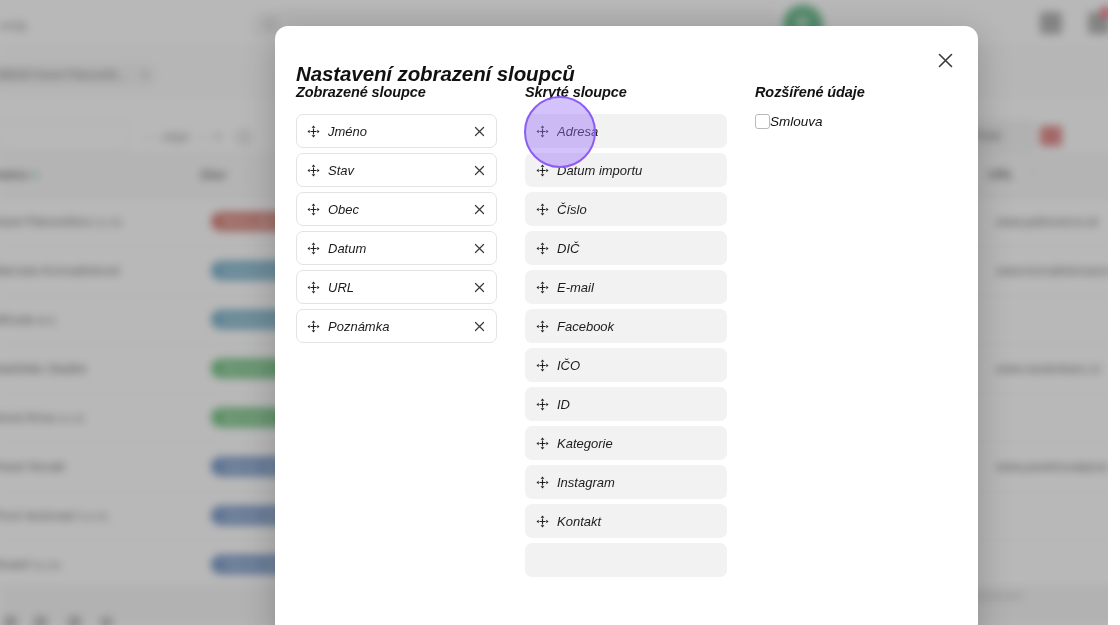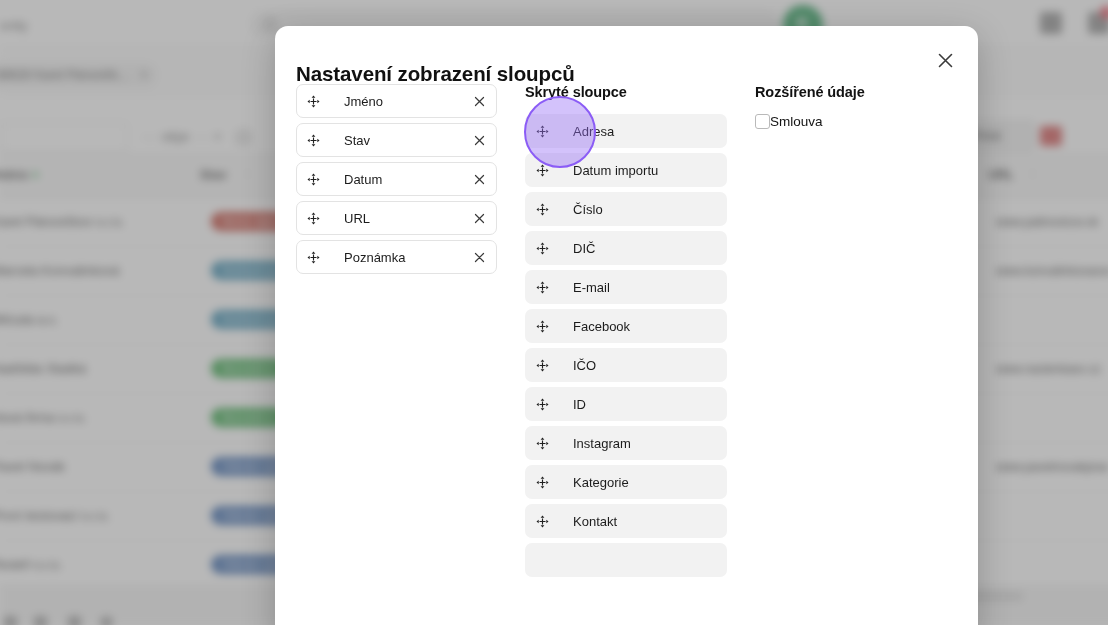--- a/index.html
+++ b/index.html
@@ -10,20 +10,21 @@
     overflow: hidden;
     font-family: "Liberation Sans", sans-serif;
     background: #ffffff;
   }
 
   #root {
     position: relative;
     width: 1108px;
     height: 625px;
     overflow: hidden;
+    font-style: italic;
   }
 
   
   #bg-app {
     position: absolute;
     inset: 0;
     filter: blur(4.2px);
     background: #ffffff;
   }
 
@@ -347,21 +348,20 @@
     margin-right: 8px;
     color: #1f1f1f;
     display: block;
   }
   .drag-icon svg { display: block; }
 
   .item-label {
     flex: 1 1 auto;
     white-space: nowrap;
     overflow: hidden;
-    margin-left: 16px;
   }
 
   .remove-btn {
     flex: 0 0 auto;
     width: 16px; height: 16px;
     border: none;
     background: transparent;
     cursor: pointer;
     color: #3a3a3a;
     display: flex;
@@ -487,20 +487,21 @@
 
     <button class="modal-close" aria-label="close">
       <svg width="19" height="19" viewBox="0 0 19 19" fill="none" stroke="currentColor" stroke-width="1.6" stroke-linecap="round">
         <path d="M3.5 3.5 L15.5 15.5 M15.5 3.5 L3.5 15.5"></path>
       </svg>
     </button>
 
     <div class="columns-wrap">
 
       <div class="col visible-col">
+        <div class="col-heading">Zobrazené sloupce</div>
         <ul class="item-list" id="visible-list">
             <li class="col-item shown">
               <span class="drag-icon">
                 <svg width="13" height="13" viewBox="0 0 16 16" fill="currentColor">
                   <path d="M8 0.6 L10.3 3.3 H5.7 Z M8 15.4 L5.7 12.7 H10.3 Z M0.6 8 L3.3 5.7 V10.3 Z M15.4 8 L12.7 10.3 V5.7 Z M7.3 4.3 h1.4 v7.4 h-1.4 Z M4.3 7.3 h7.4 v1.4 h-7.4 Z"></path>
                 </svg>
               </span>
               <span class="item-label">Jméno</span>
               <button class="remove-btn">
                 <svg width="11" height="11" viewBox="0 0 12 12" fill="none" stroke="currentColor" stroke-width="1.3" stroke-linecap="round">
@@ -520,20 +521,33 @@
                   <path d="M1.6 1.6 L10.4 10.4 M10.4 1.6 L1.6 10.4"></path>
                 </svg>
               </button>
             </li>
             <li class="col-item shown">
               <span class="drag-icon">
                 <svg width="13" height="13" viewBox="0 0 16 16" fill="currentColor">
                   <path d="M8 0.6 L10.3 3.3 H5.7 Z M8 15.4 L5.7 12.7 H10.3 Z M0.6 8 L3.3 5.7 V10.3 Z M15.4 8 L12.7 10.3 V5.7 Z M7.3 4.3 h1.4 v7.4 h-1.4 Z M4.3 7.3 h7.4 v1.4 h-7.4 Z"></path>
                 </svg>
               </span>
+              <span class="item-label">Obec</span>
+              <button class="remove-btn">
+                <svg width="11" height="11" viewBox="0 0 12 12" fill="none" stroke="currentColor" stroke-width="1.3" stroke-linecap="round">
+                  <path d="M1.6 1.6 L10.4 10.4 M10.4 1.6 L1.6 10.4"></path>
+                </svg>
+              </button>
+            </li>
+            <li class="col-item shown">
+              <span class="drag-icon">
+                <svg width="13" height="13" viewBox="0 0 16 16" fill="currentColor">
+                  <path d="M8 0.6 L10.3 3.3 H5.7 Z M8 15.4 L5.7 12.7 H10.3 Z M0.6 8 L3.3 5.7 V10.3 Z M15.4 8 L12.7 10.3 V5.7 Z M7.3 4.3 h1.4 v7.4 h-1.4 Z M4.3 7.3 h7.4 v1.4 h-7.4 Z"></path>
+                </svg>
+              </span>
               <span class="item-label">Datum</span>
               <button class="remove-btn">
                 <svg width="11" height="11" viewBox="0 0 12 12" fill="none" stroke="currentColor" stroke-width="1.3" stroke-linecap="round">
                   <path d="M1.6 1.6 L10.4 10.4 M10.4 1.6 L1.6 10.4"></path>
                 </svg>
               </button>
             </li>
             <li class="col-item shown">
               <span class="drag-icon">
                 <svg width="13" height="13" viewBox="0 0 16 16" fill="currentColor">
@@ -629,29 +643,29 @@
                 </svg>
               </span>
               <span class="item-label">ID</span>
             </li>
             <li class="col-item hidden-item">
               <span class="drag-icon">
                 <svg width="13" height="13" viewBox="0 0 16 16" fill="currentColor">
                   <path d="M8 0.6 L10.3 3.3 H5.7 Z M8 15.4 L5.7 12.7 H10.3 Z M0.6 8 L3.3 5.7 V10.3 Z M15.4 8 L12.7 10.3 V5.7 Z M7.3 4.3 h1.4 v7.4 h-1.4 Z M4.3 7.3 h7.4 v1.4 h-7.4 Z"></path>
                 </svg>
               </span>
+              <span class="item-label">Kategorie</span>
+            </li>
+            <li class="col-item hidden-item">
+              <span class="drag-icon">
+                <svg width="13" height="13" viewBox="0 0 16 16" fill="currentColor">
+                  <path d="M8 0.6 L10.3 3.3 H5.7 Z M8 15.4 L5.7 12.7 H10.3 Z M0.6 8 L3.3 5.7 V10.3 Z M15.4 8 L12.7 10.3 V5.7 Z M7.3 4.3 h1.4 v7.4 h-1.4 Z M4.3 7.3 h7.4 v1.4 h-7.4 Z"></path>
+                </svg>
+              </span>
               <span class="item-label">Instagram</span>
-            </li>
-            <li class="col-item hidden-item">
-              <span class="drag-icon">
-                <svg width="13" height="13" viewBox="0 0 16 16" fill="currentColor">
-                  <path d="M8 0.6 L10.3 3.3 H5.7 Z M8 15.4 L5.7 12.7 H10.3 Z M0.6 8 L3.3 5.7 V10.3 Z M15.4 8 L12.7 10.3 V5.7 Z M7.3 4.3 h1.4 v7.4 h-1.4 Z M4.3 7.3 h7.4 v1.4 h-7.4 Z"></path>
-                </svg>
-              </span>
-              <span class="item-label">Kategorie</span>
             </li>
             <li class="col-item hidden-item">
               <span class="drag-icon">
                 <svg width="13" height="13" viewBox="0 0 16 16" fill="currentColor">
                   <path d="M8 0.6 L10.3 3.3 H5.7 Z M8 15.4 L5.7 12.7 H10.3 Z M0.6 8 L3.3 5.7 V10.3 Z M15.4 8 L12.7 10.3 V5.7 Z M7.3 4.3 h1.4 v7.4 h-1.4 Z M4.3 7.3 h7.4 v1.4 h-7.4 Z"></path>
                 </svg>
               </span>
               <span class="item-label">Kontakt</span>
             </li>
             <li class="col-item hidden-item">

